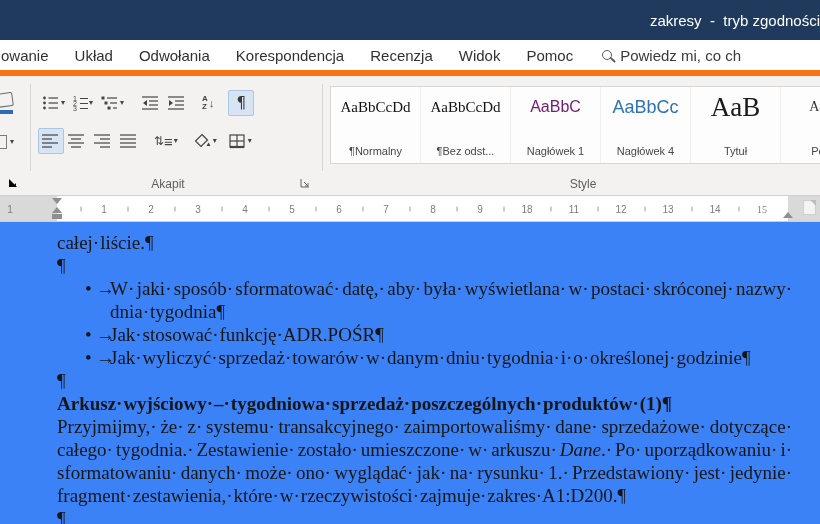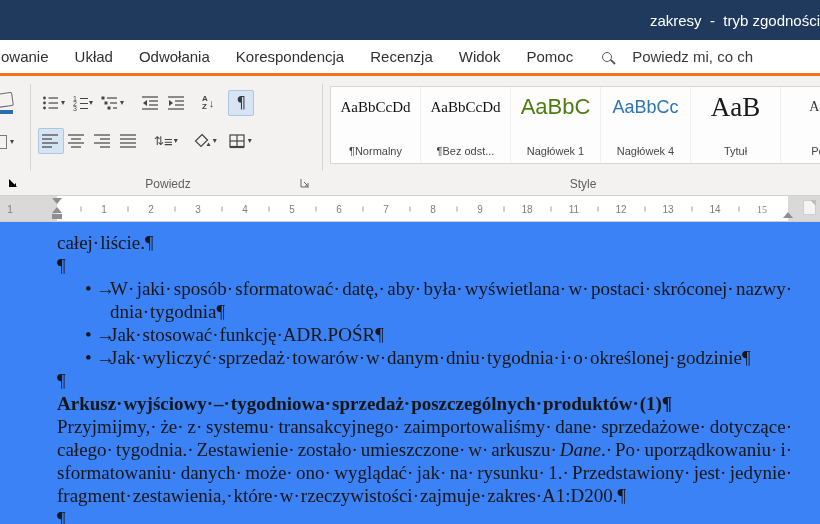--- a/index.html
+++ b/index.html
@@ -2,24 +2,24 @@
 <html><head>
 <meta charset="utf-8">
 <style>
   *{box-sizing:border-box;margin:0;padding:0}
   html,body{width:820px;height:524px;overflow:hidden;background:#fff;font-family:"Liberation Sans",sans-serif}
 
   
   .titlebar{height:40px;background:#1f3a5c;color:#fff;display:flex;align-items:center;justify-content:flex-end;font-size:15px;white-space:pre}
 
   
-  .tabrow{height:36px;background:#fff;display:flex;align-items:center;font-size:15px;color:#323130;border-bottom:3px solid #f97316}
+  .tabrow{height:36px;background:#fff;display:flex;align-items:center;font-size:15px;color:#323130;border-bottom:6px solid #f97316}
   .tab{padding:0 13px;white-space:nowrap}
   .tab.partial{padding-left:1px}
-  .tellme{display:flex;align-items:center;gap:20px;margin-left:16px;color:#3b3a39;white-space:nowrap;overflow:hidden;flex:1}
+  .tellme{display:flex;align-items:center;gap:8px;margin-left:16px;color:#3b3a39;white-space:nowrap;overflow:hidden;flex:1}
   .mag{width:10px;height:10px;border:1.7px solid #5a5a5a;border-radius:50%;position:relative;flex:none}
   .mag::after{content:"";position:absolute;width:6px;height:1.7px;background:#5a5a5a;transform:rotate(45deg);right:-5px;bottom:-2px}
 
   
   .ribbon{height:120px;background:#f3f2f1;position:relative;border-bottom:1px solid #d2d0ce}
   .vsep{position:absolute;top:8px;bottom:24px;width:1px;background:#d8d6d4}
   .rrow{position:absolute;display:flex;align-items:center}
   .rbtn{height:26px;display:flex;align-items:center;justify-content:center;padding:0 3px;border:1px solid transparent;border-radius:2px}
   .rbtn.sel{background:#d6e4f4;border-color:#a9c6e2}
   .arrowdn{font-size:8px;color:#444;margin-left:1px;line-height:1}
@@ -41,21 +41,21 @@
   .stub1 .bar{position:absolute;left:4px;bottom:2px;width:18px;height:4px;background:#2b6cb5}
   .stub2{position:absolute;left:0;top:56px;display:flex;align-items:center;height:20px;overflow:hidden}
   .stub2 .half{width:7px;height:14px;border:1.2px solid #7a7a7a;border-left:none;margin-right:2px}
 
   
   .gallery{position:absolute;left:330px;top:10px;right:0;height:78px;background:#fdfdfd;border:1px solid #d8d6d4;border-right:none;display:flex;overflow:hidden}
   .sg-item{width:90px;flex:none;display:flex;flex-direction:column;align-items:center;justify-content:flex-end;padding-bottom:6px;border-right:1px solid #f0efee}
   .sg-prev{height:44px;display:flex;align-items:center;justify-content:center;white-space:nowrap}
   .sg-name{font-size:11px;color:#474747;margin-top:18px;white-space:nowrap}
   .pv-normal{font-family:"Liberation Serif",serif;font-size:15px;color:#111}
-  .pv-h1{font-size:22px;color:#4d7c0f}
+  .pv-h1{font-size:16px;color:#701a75}
   .pv-h2{font-size:18px;color:#2e74b5}
   .pv-title{font-family:"Liberation Serif",serif;font-size:27px;color:#1a1a1a}
   .pv-sub{font-family:"Liberation Serif",serif;font-size:14px;color:#333}
 
   
   .ruler-row{height:26px;position:relative;background:#fff;border-bottom:1px solid #cfcfcf;overflow:hidden}
   .ruler-margin{position:absolute;top:0;bottom:0;background:#d9d9d9}
   .ruler-margin.left{left:0;width:57px}
   .ruler-margin.right{left:788px;right:0}
   .ruler-num{position:absolute;top:50%;transform:translate(-50%,-50%);font-size:10px;color:#7d7d7d}
@@ -235,21 +235,21 @@
       <svg class="ic" width="18" height="16" viewBox="0 0 18 16">
         <rect x="1" y="2" width="14" height="12"></rect>
         <line x1="8" y1="2" x2="8" y2="14"></line>
           <line x1="1" y1="8" x2="15" y2="8"></line>
         <line x1="1" y1="14" x2="15" y2="14" style="stroke-width:2.2"></line>
       </svg>
       <span class="arrowdn">▾</span>
     </div>
   </div>
 
-  <div class="grp-label" style="left:38px;width:260px">Powiedz</div>
+  <div class="grp-label" style="left:38px;width:260px">Akapit</div>
   <svg class="launcher" style="left:298px" viewBox="0 0 14 14">
     <path d="M3 3 v8 h8" style="stroke:#666;fill:none"></path>
       <path d="M6 6 l4 4 M10 7 v3 h-3" style="stroke:#666;fill:none"></path>
   </svg>
 
   <div class="vsep" style="left:322px"></div>
 
   <div class="gallery">
     <div class="sg-item">
       <span class="sg-prev pv-normal">AaBbCcDd</span>

